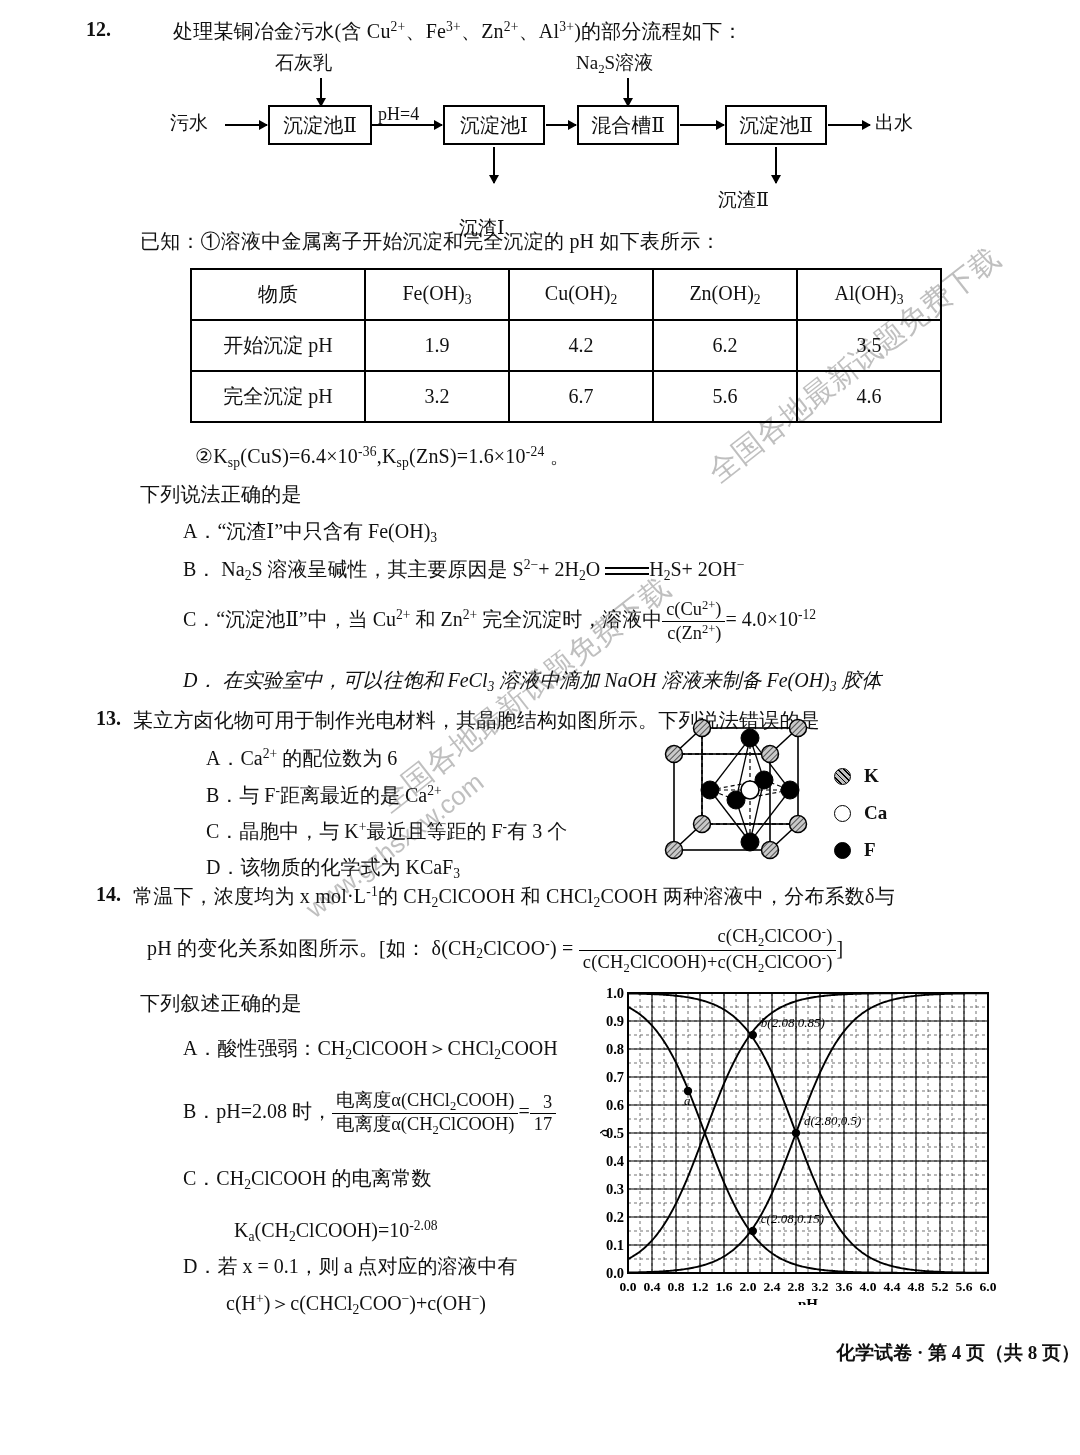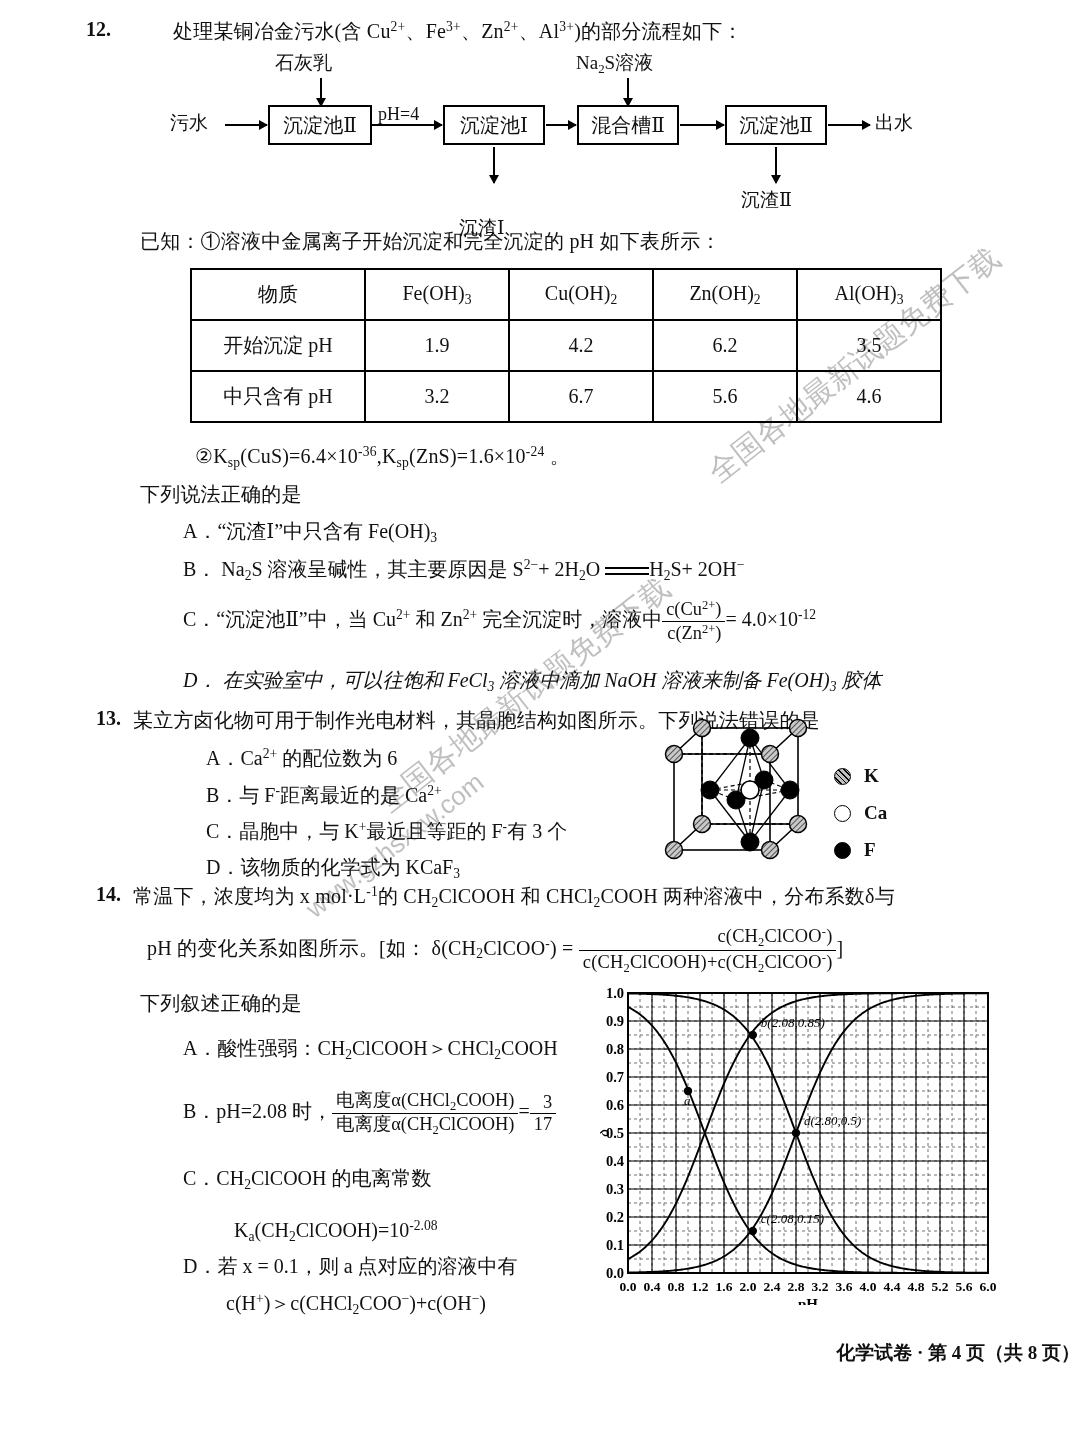--- a/index.html
+++ b/index.html
@@ -197,21 +197,21 @@
     <div class="flow-label" style="left:459px; top:187px;margin-top:28px;">沉渣Ⅰ</div>
 
     <div class="arrow-h" style="left:546px; top:124px; width:30px;"></div>
 
     <div class="flow-box" style="left:577px; top:105px; width:102px; height:40px;">混合槽Ⅱ</div>
 
     <div class="arrow-h" style="left:680px; top:124px; width:44px;"></div>
 
     <div class="flow-box" style="left:725px; top:105px; width:102px; height:40px;">沉淀池Ⅱ</div>
     <div class="arrow-v" style="left:775px; top:147px; height:36px;"></div>
-    <div class="flow-label" style="left:741px; top:187px;">沉渣Ⅱ</div>
+    <div class="flow-label" style="left:718px; top:187px;">沉渣Ⅱ</div>
 
     <div class="arrow-h" style="left:828px; top:124px; width:42px;"></div>
     <div class="flow-label" style="left:875px; top:110px;">出水</div>
   </div>
 
   <div class="txt" style="left:140px; top:228px;">已知：①溶液中金属离子开始沉淀和完全沉淀的 pH 如下表所示：</div>
 
   <table class="ph-table" style="left:190px; top:268px;">
     <tbody>
         <tr>
@@ -222,21 +222,21 @@
       <td class="cx">Al(OH)<sub>3</sub></td>
     </tr>
     <tr>
       <td class="c0">开始沉淀 pH</td>
       <td class="cx">1.9</td>
       <td class="cx">4.2</td>
       <td class="cx">6.2</td>
       <td class="cx">3.5</td>
     </tr>
     <tr>
-      <td class="c0">中只含有 pH</td>
+      <td class="c0">完全沉淀 pH</td>
       <td class="cx">3.2</td>
       <td class="cx">6.7</td>
       <td class="cx">5.6</td>
       <td class="cx">4.6</td>
     </tr>
   </tbody>
     </table>
 
   <div class="txt" style="left:195px; top:443px;">
     ②K<sub>sp</sub>(CuS)=6.4×10<sup>-36</sup>,K<sub>sp</sub>(ZnS)=1.6×10<sup>-24</sup> 。

